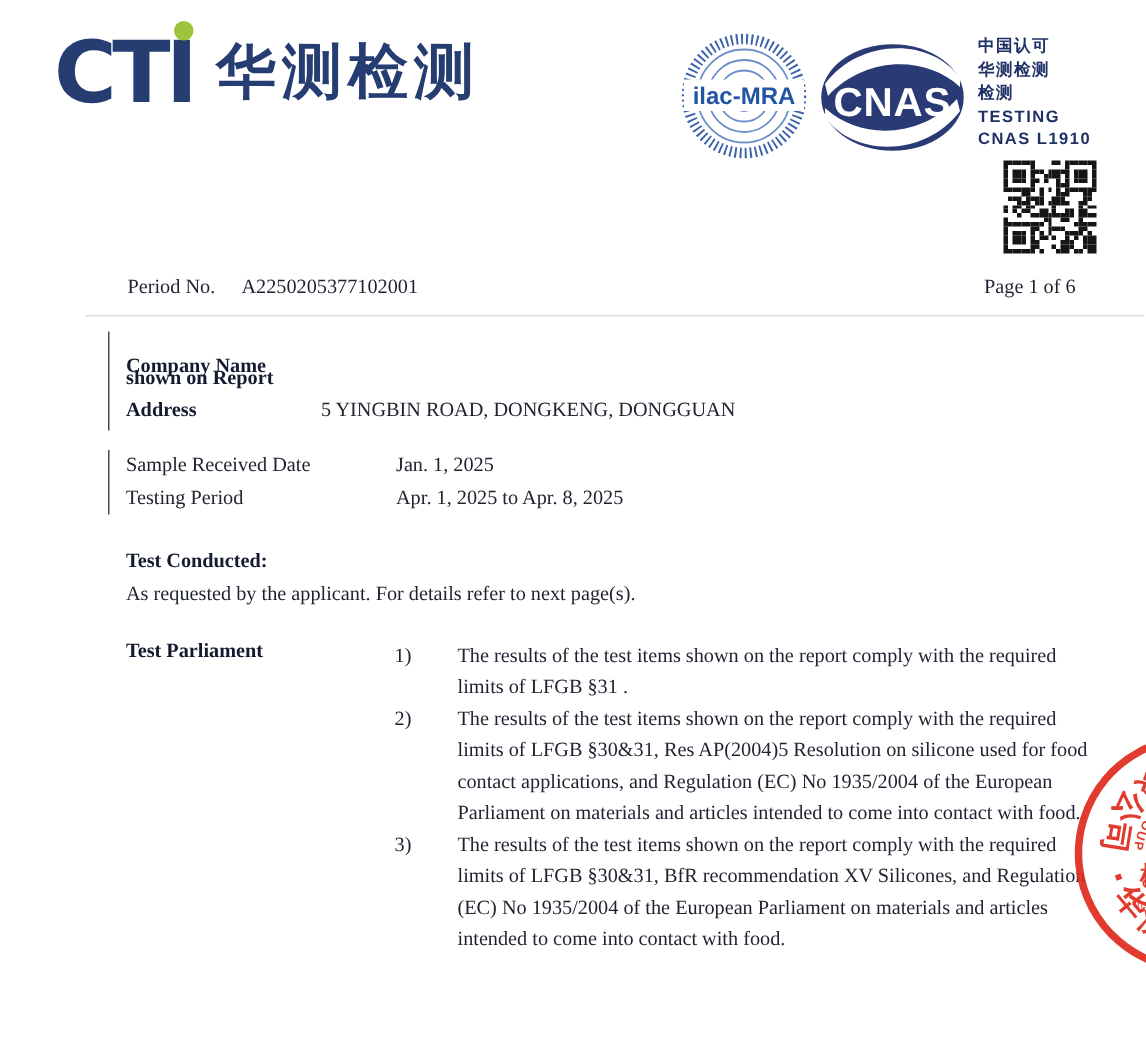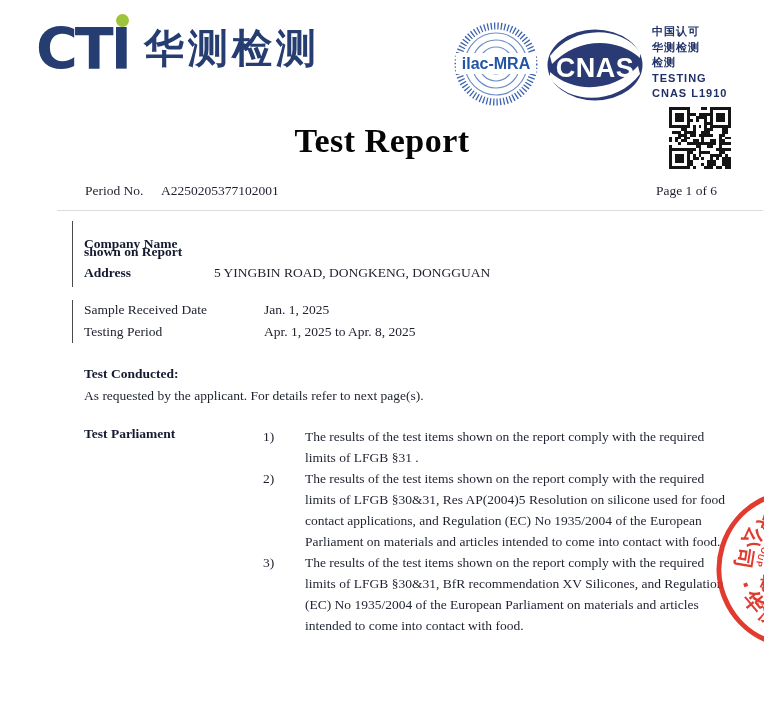--- a/index.html
+++ b/index.html
@@ -339,21 +339,20 @@
       <i style="grid-row:21;grid-column:9"></i>
       <i style="grid-row:21;grid-column:13"></i>
       <i style="grid-row:21;grid-column:14"></i>
       <i style="grid-row:21;grid-column:15"></i>
       <i style="grid-row:21;grid-column:17"></i>
       <i style="grid-row:21;grid-column:18"></i>
       <i style="grid-row:21;grid-column:20"></i>
       <i style="grid-row:21;grid-column:21"></i>
     </div>
 
-  <div class="title">Test Report</div>
 
   <div class="meta-row">
     <span class="report-no-label">Period No.</span>
     <span class="report-no-value">A2250205377102001</span>
     <span class="page-info">Page 1 of 6</span>
   </div>
   <div class="sep"></div>
 
   <div class="vline vline-company"></div>
   <div class="lbl" style="left:84px; top:236px;">Company Name</div>

